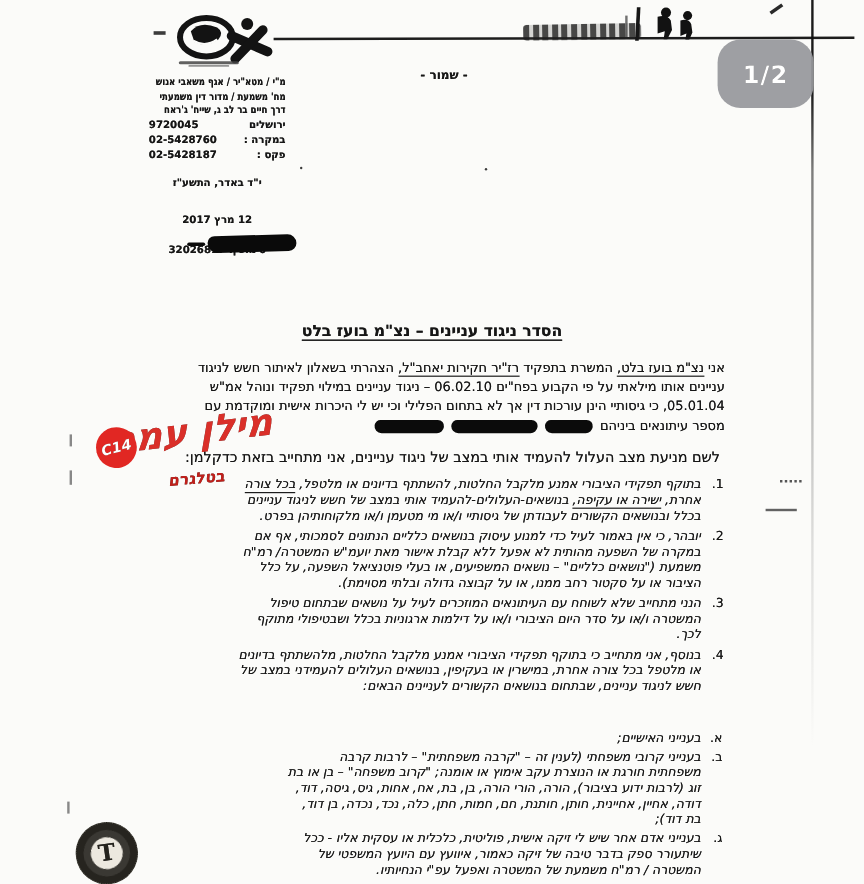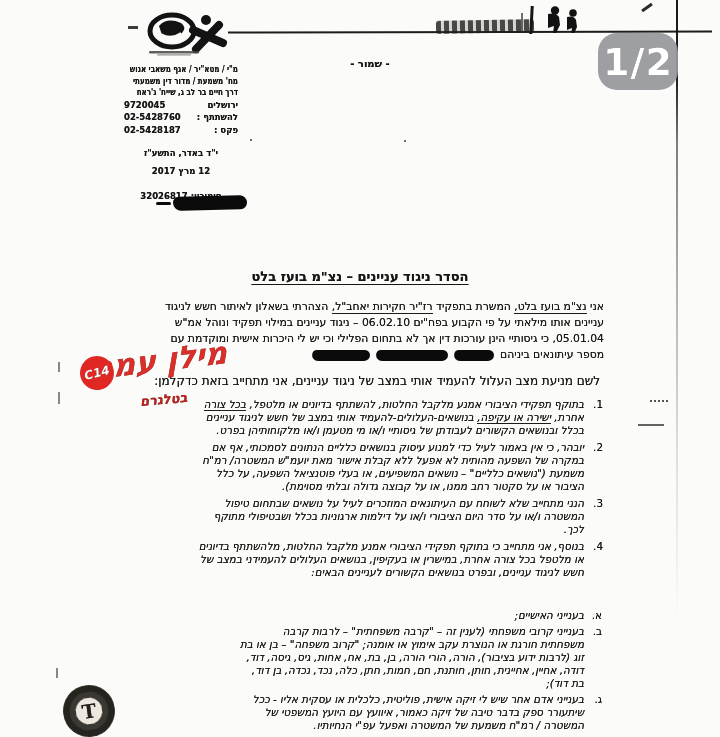--- a/index.html
+++ b/index.html
@@ -2,39 +2,39 @@
 <html lang="he"><head>
 <meta charset="utf-8">
 <style>
   html,body{margin:0;padding:0;background:#ffffff;}
   .page{position:relative;width:720px;height:737px;background:#fbfbf9;overflow:hidden;
         font-family:"DejaVu Sans",sans-serif;color:#161616;}
   .abs{position:absolute;}
   
   .badge{position:absolute;left:598px;top:33px;width:80px;height:57px;border-radius:19px;
          background:rgba(151,152,156,.93);display:flex;align-items:center;justify-content:center;}
-  .badge span{color:#fff;font-size:38px;font-weight:bold;letter-spacing:1px;}
+  .badge span{color:#fff;font-size:20px;font-weight:bold;letter-spacing:1px;}
   
   .topline{position:absolute;left:228px;top:31px;width:484px;height:2px;background:#1d1d1d;transform:rotate(-.12deg);}
   .smudge{position:absolute;left:436px;top:20px;width:98px;height:13px;border-radius:3px;opacity:.82;
           background:repeating-linear-gradient(90deg,#202020 0 5px,rgba(60,60,60,.25) 5px 8px);
           filter:blur(.6px);transform:rotate(-1deg);}
   .spike1{position:absolute;left:530px;top:6px;width:3px;height:28px;background:#161616;transform:rotate(3deg);}
   .spike2{position:absolute;left:521px;top:13px;width:2px;height:18px;background:#161616;opacity:.6;}
   .edgeline{position:absolute;left:676px;top:0;width:2px;height:648px;
             background:linear-gradient(to bottom,rgba(15,15,15,.95) 0 12%,rgba(40,40,40,.6) 22%,rgba(70,70,70,.4) 45%,rgba(120,120,120,.22) 70%,rgba(160,160,160,0) 96%);}
   
   .classification{position:absolute;left:330px;top:58px;width:80px;text-align:center;
                   font-size:10px;font-weight:bold;}
   .org{position:absolute;left:124px;top:64px;width:114px;direction:rtl;font-weight:bold;font-size:8.5px;}
   .org .tline{white-space:nowrap;text-align:right;line-height:11.5px;transform:scaleX(.84);transform-origin:right center;}
   .org .row{display:flex;justify-content:space-between;line-height:11.5px;margin-top:1px;}
   .org .center{text-align:center;line-height:11px;}
   .org .hebdate{margin-top:12px;}
-  .org .gdate{margin-top:7px;}
+  .org .gdate{margin-top:20px;}
   .org .refrow{margin-top:14px;white-space:nowrap;}
   .ref-redact{position:absolute;left:173px;top:196px;width:74px;height:14px;background:#0a0a0a;
               border-radius:7px 9px 8px 10px;transform:rotate(-1.5deg);}
   .ref-tail{position:absolute;left:156px;top:202px;width:15px;height:3px;background:#0a0a0a;border-radius:2px;}
   
   .title{position:absolute;left:0;right:0;top:269px;text-align:center;font-size:13px;font-weight:bold;
          text-decoration:underline;text-underline-offset:3px;direction:rtl;}
   .textblock{direction:rtl;text-align:right;}
   .tline{white-space:nowrap;}
   .intro{position:absolute;right:116px;top:299px;width:522px;font-size:10.8px;}
@@ -109,21 +109,21 @@
     <div>
         <div class="tline"><span>מ"י / מטא"יר / אגף משאבי אנוש</span></div>
         <div class="tline"><span>מח' משמעת /  מדור דין משמעתי</span></div>
         <div class="tline"><span>דרך חיים בר לב ג,  שייח' ג'ראח</span></div>
       </div>
     <div class="row">
       <span>ירושלים</span>
       <span>9720045</span>
     </div>
     <div class="row">
-      <span>להשתתף :</span>
+      <span>במקרה :</span>
       <span>02-5428760</span>
     </div>
     <div class="row">
       <span>פקס :</span>
       <span>02-5428187</span>
     </div>
     <div class="center hebdate">י"ד באדר, התשע"ז</div>
     <div class="center gdate">12 מרץ 2017</div>
     <div class="center refrow">
       <span>סימוכין:</span>
@@ -174,21 +174,21 @@
           <div class="tline"><span>הנני מתחייב שלא לשוחח עם העיתונאים המוזכרים לעיל על נושאים שבתחום טיפול</span></div>
           <div class="tline"><span>המשטרה ו/או על סדר היום הציבורי ו/או על דילמות ארגוניות בכלל ושבטיפולי מתוקף</span></div>
           <div class="tline"><span>לכך.</span></div>
         </div>
       </div>
       <div class="item">
         <div class="marker">4.</div>
         <div class="itext">
           <div class="tline"><span>בנוסף, אני מתחייב כי בתוקף תפקידי הציבורי אמנע מלקבל החלטות, מלהשתתף בדיונים</span></div>
           <div class="tline"><span>או מלטפל בכל צורה אחרת, במישרין או בעקיפין, בנושאים העלולים להעמידני במצב של</span></div>
-          <div class="tline"><span>חשש לניגוד עניינים, ובפרט בנושאים הקשורים לעניינים הבאים:</span></div>
+          <div class="tline"><span>חשש לניגוד עניינים, שבתחום בנושאים הקשורים לעניינים הבאים:</span></div>
         </div>
       </div>
     </div>
 
   <div class="subitems">
       <div class="sub item">
         <div class="marker">א.</div>
         <div class="itext">
           <div class="tline"><span>בענייני האישיים;</span></div>
         </div>

